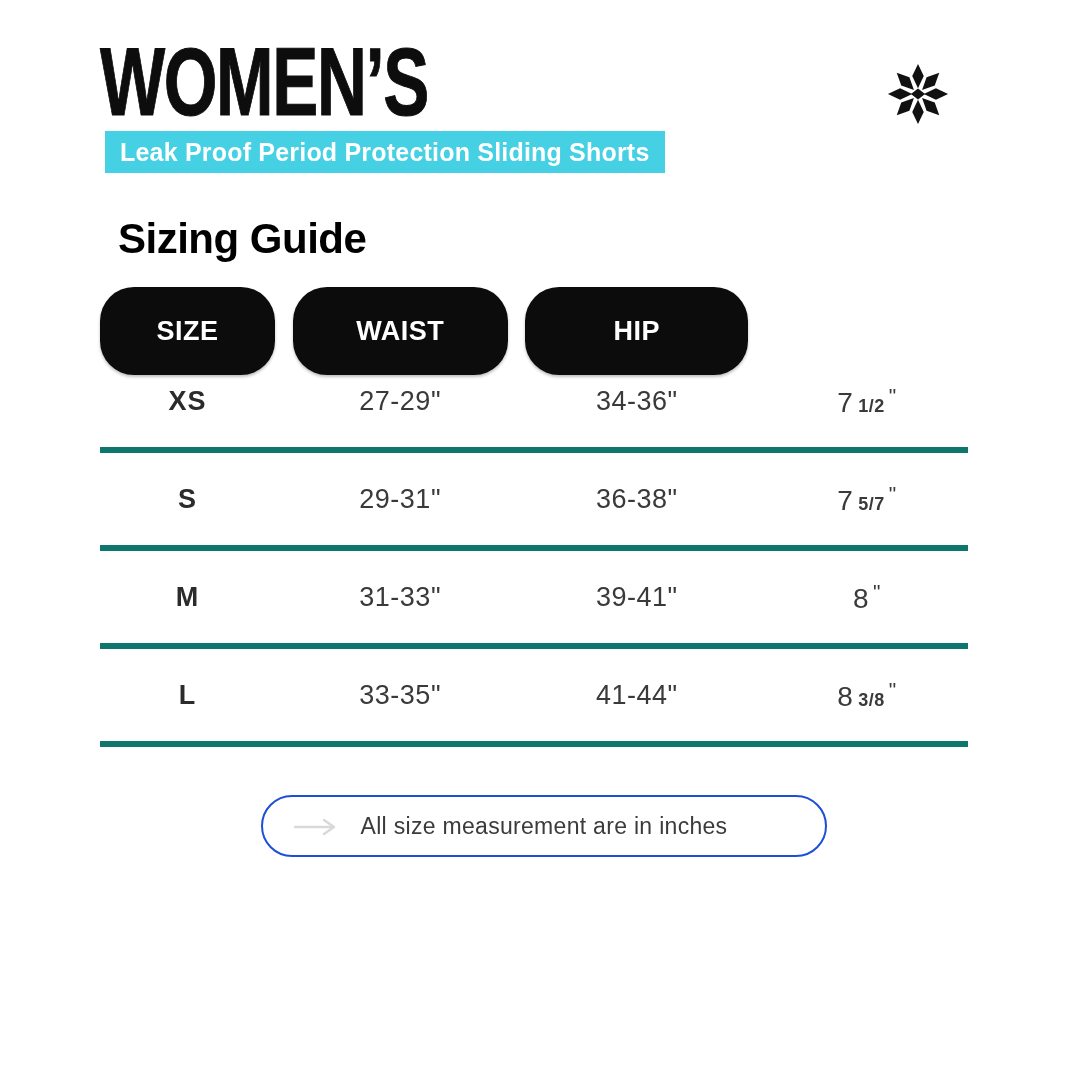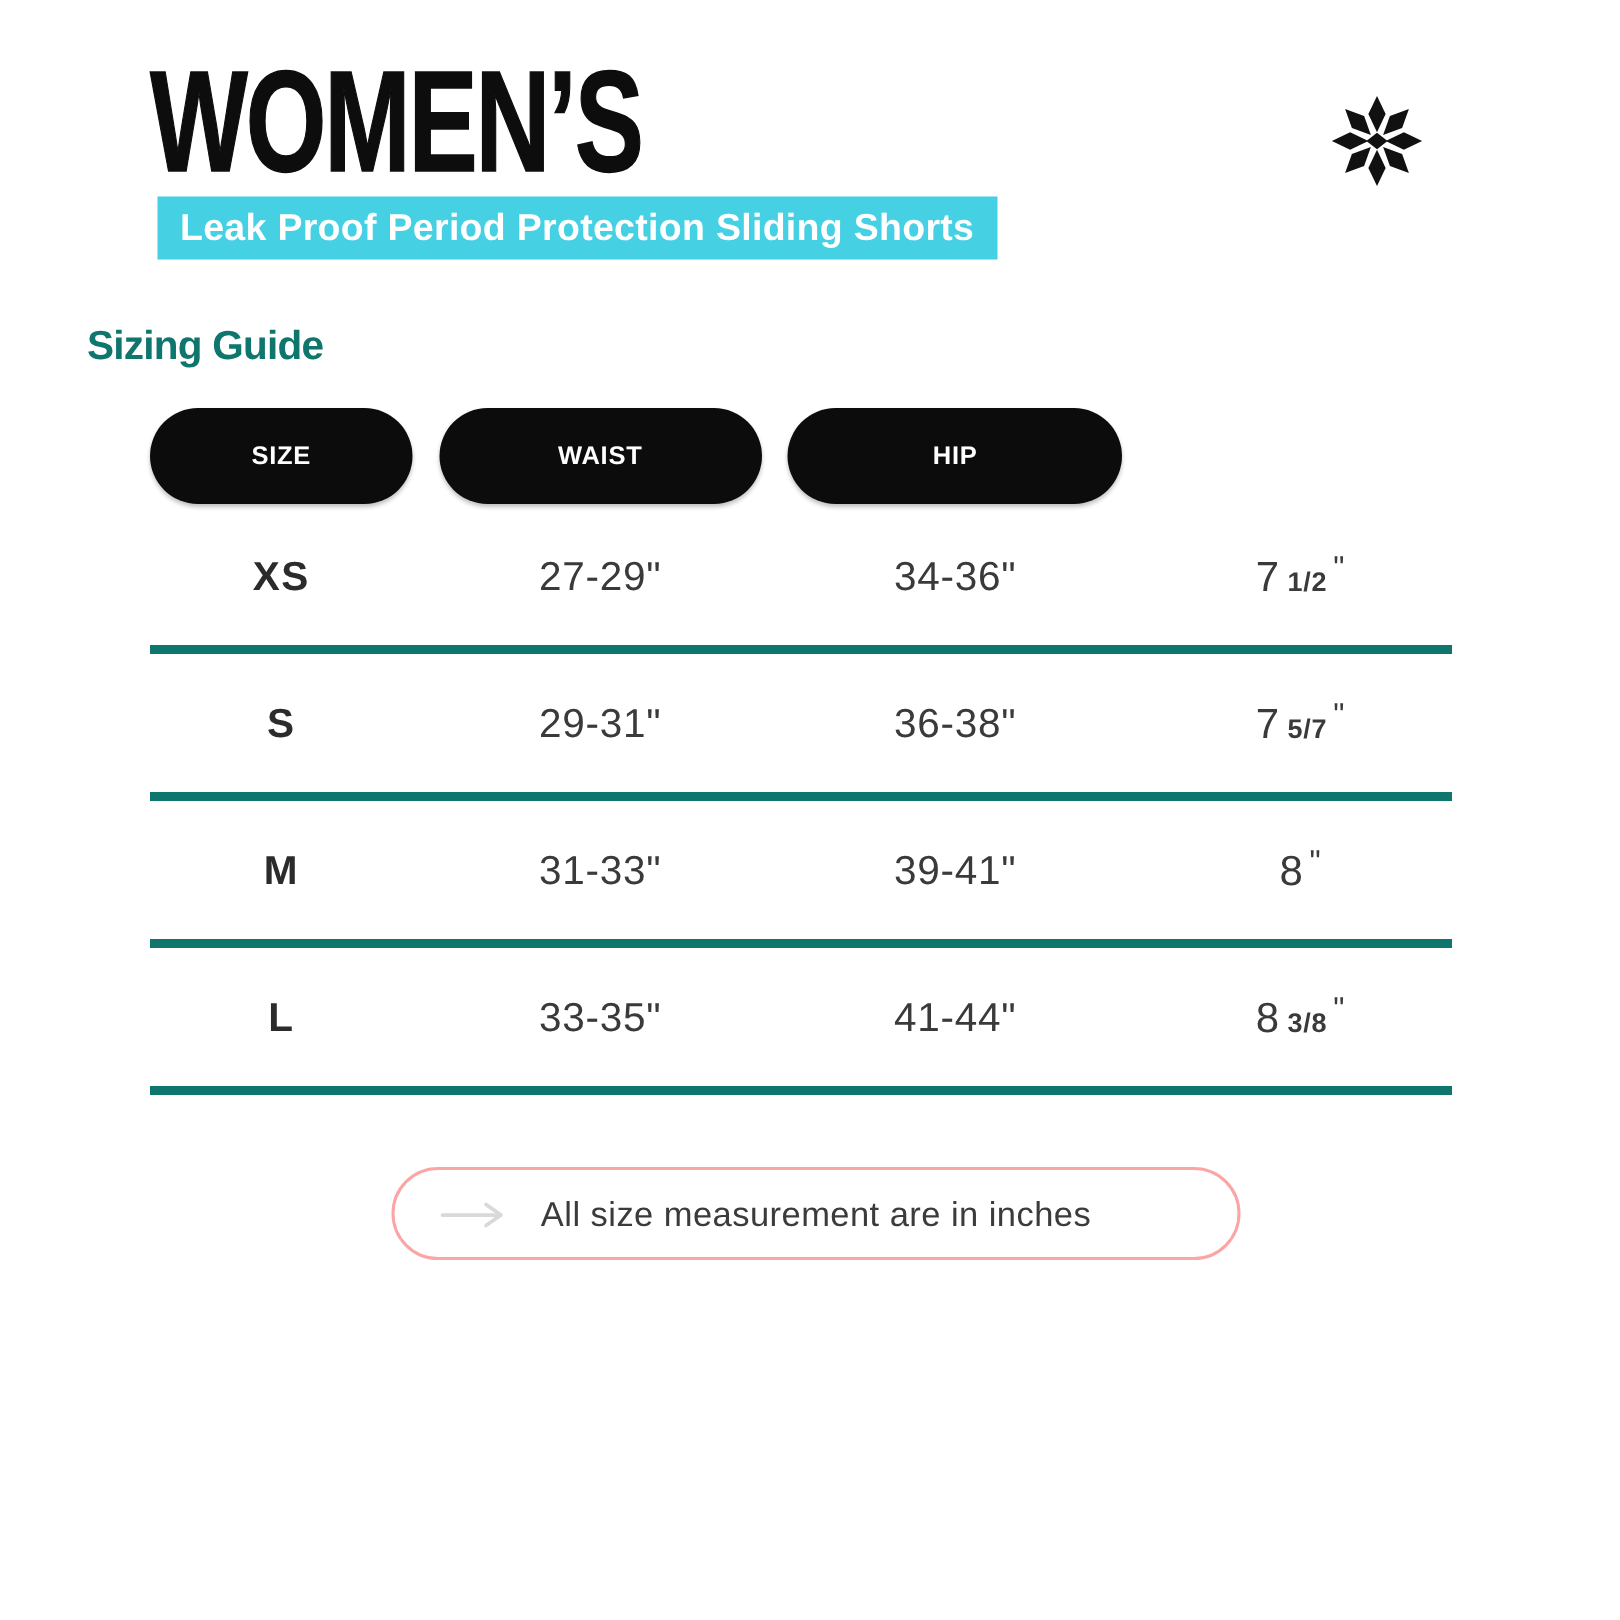--- a/index.html
+++ b/index.html
@@ -36,46 +36,46 @@
     line-height:26px;
     padding:8px 15px;
     letter-spacing:0.2px;
     white-space:nowrap;
   }
   .logo { position:absolute; top:62px; right:130px; width:64px; height:64px; }
   .logo svg { width:100%; height:100%; fill:#111111; }
 
   
   .section-heading {
-    margin:42px 0 0 58px;
-    font-size:27px;
+    margin:42px 0 0 118px;
+    font-size:42px;
     font-weight:800;
-    color:#0f766e;
+    color:#000000;
     letter-spacing:-0.5px;
   }
 
   
   .sizing-table { margin:24px 0 0 100px; width:868px; }
   .grid-row {
     display:grid;
     grid-template-columns:175px 215px 223px 202px;
     justify-content:space-between;
     align-items:center;
   }
   .header-row { height:68px; }
   .pill {
     background:#0c0c0c;
     border-radius:34px;
-    height:64px;
+    height:88px;
     display:flex;
     align-items:center;
     justify-content:center;
     color:#ffffff;
     font-weight:700;
-    font-size:17px;
+    font-size:27px;
     letter-spacing:0.5px;
     box-shadow:0 2px 3px rgba(0,0,0,0.25);
   }
   .data-row {
     height:98px;
     border-bottom:6px solid #0f766e;
   }
   .cell { text-align:center; font-size:27px; color:#3a3a3a; letter-spacing:0.5px; }
   .size-cell { font-weight:700; color:#2b2b2b; letter-spacing:1px; }
   .inseam-cell .whole { font-size:28px; }
@@ -83,21 +83,21 @@
   .inseam-cell .fraction:empty { display:none; margin:0; }
   .inseam-cell .unit { font-size:21px; vertical-align:9px; margin-left:4px; }
 
   
   .footnote-pill {
     position:relative;
     margin:48px auto 0 auto;
     left:4px;
     width:566px;
     height:62px;
-    border:2px solid #fca5a5;
+    border:2px solid #1d4ed8;
     border-radius:31px;
     display:flex;
     align-items:center;
     justify-content:center;
     font-size:23px;
     color:#3b3b3b;
     letter-spacing:0.3px;
   }
   .footnote-arrow { position:absolute; left:30px; top:50%; transform:translateY(-50%); width:44px; height:20px; }
   .footnote-arrow svg { width:100%; height:100%; stroke:#d9d9d9; fill:none; stroke-width:2.5; stroke-linecap:round; stroke-linejoin:round; }

